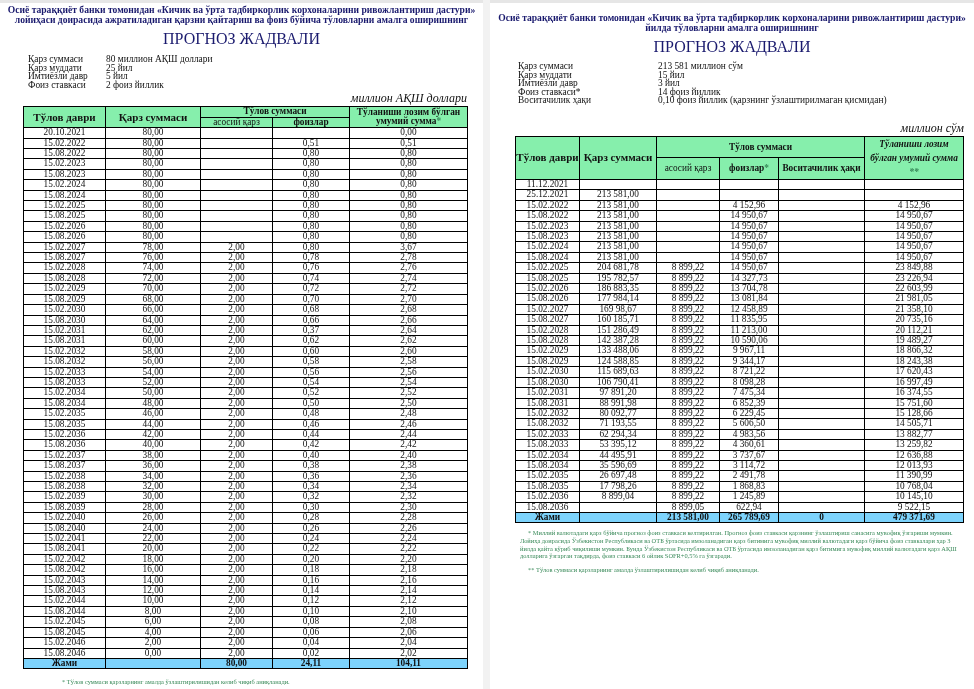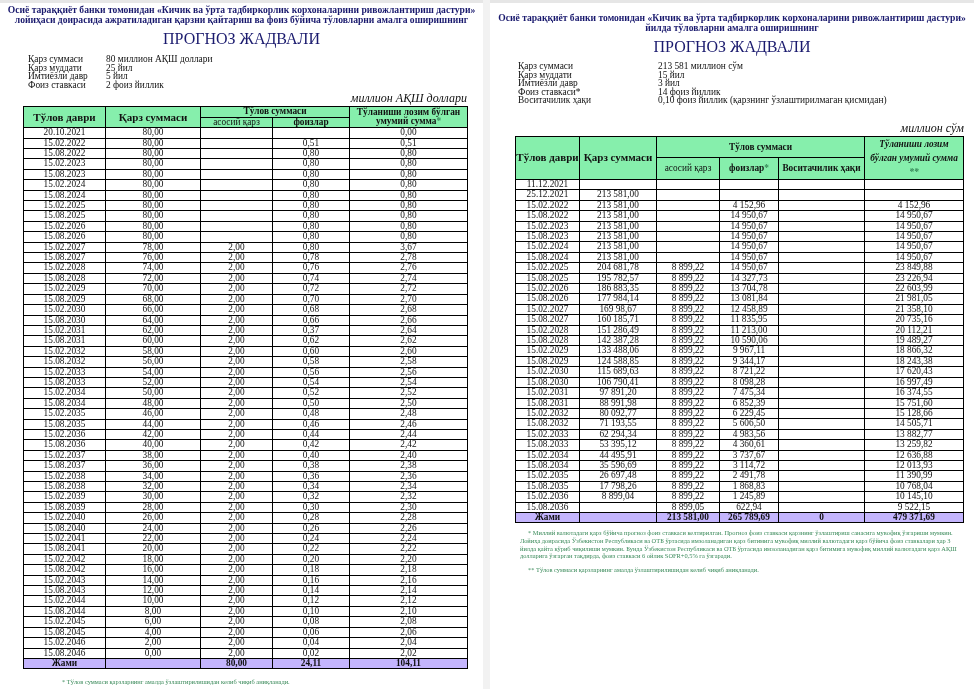--- a/index.html
+++ b/index.html
@@ -11,21 +11,21 @@
   .gap{position:absolute;left:483px;top:0;width:7px;height:689px;background:#f2f2f2;}
   .title{color:#1a1a6e;font-weight:bold;font-size:9.6px;text-align:center;line-height:10px;}
   .subtitle{color:#1a1a6e;font-size:16px;text-align:center;margin-top:4px;}
   .info{font-size:9.4px;line-height:8.6px;}
   .info .row{display:flex;}
   .unit{font-style:italic;font-size:12px;text-align:right;}
   table{border-collapse:collapse;font-size:9.3px;}
   td,th{border:1px solid #000;padding:0;text-align:center;line-height:9.4px;height:9.4px;white-space:nowrap;}
   th{background:#86efac;font-weight:bold;}
   .hdr-big{font-size:11px;}
-  .total td{font-weight:bold;background:#c4b5fd;}
+  .total td{font-weight:bold;background:#7dd3fc;}
   .note{color:#3a8a5a;font-size:6.4px;line-height:7.6px;}
   .star{color:#3a8a5a;}
 </style>
 </head>
 <body>
 
 <div class="topbar"></div>
 <div class="gap"></div>
 
 <div class="page left">

